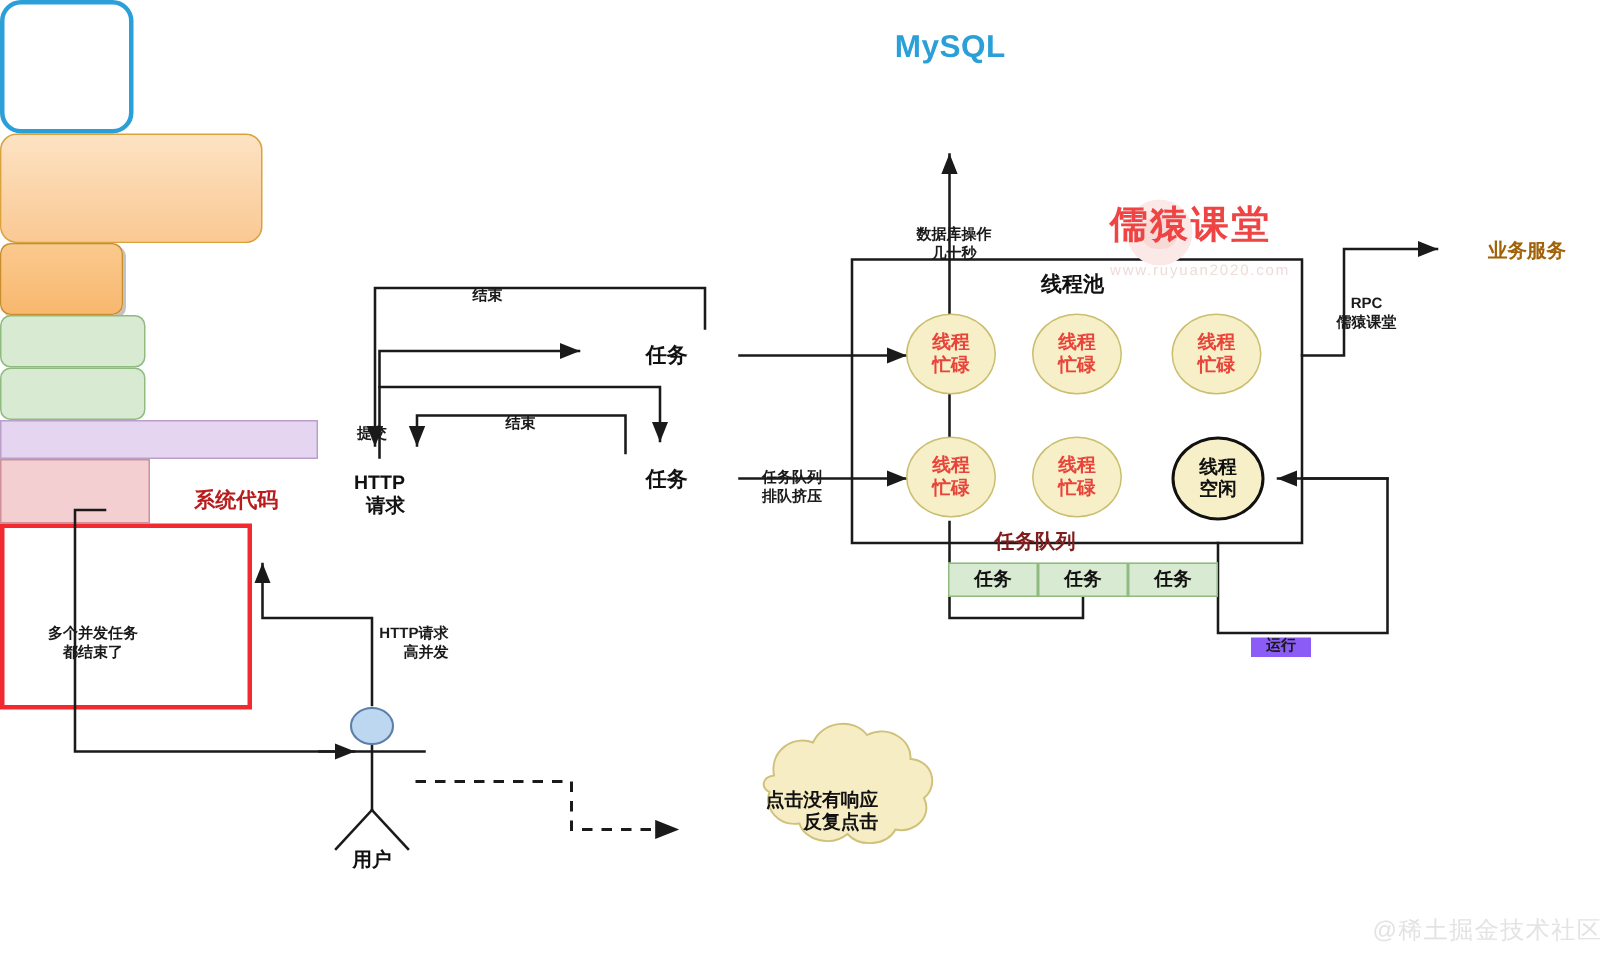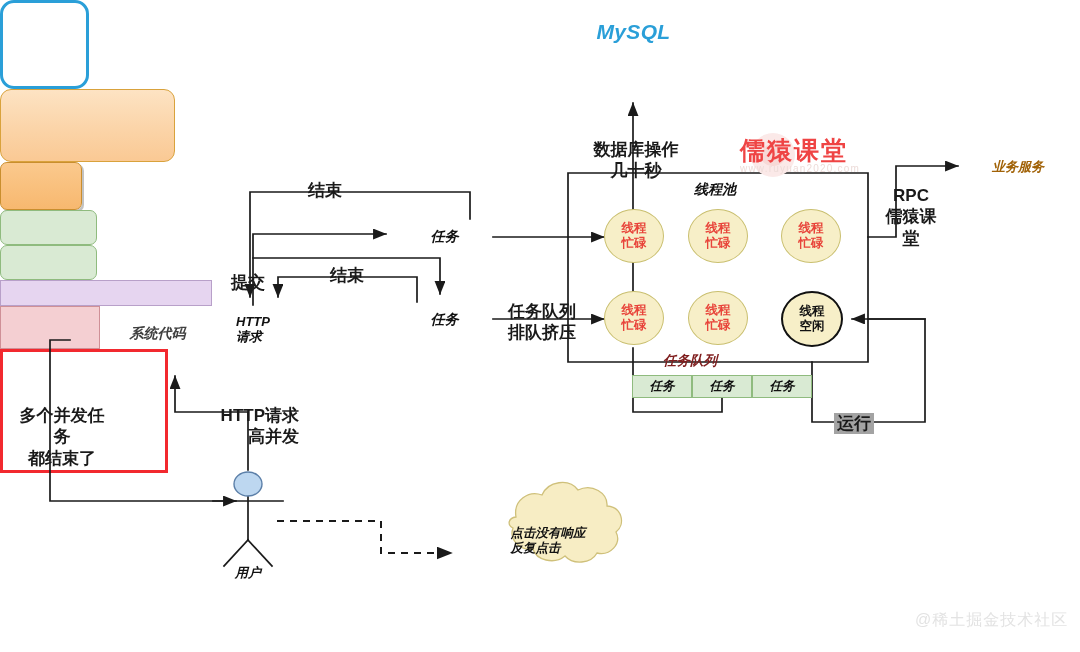--- a/index.html
+++ b/index.html
@@ -9,46 +9,46 @@
     font-family:"Liberation Sans","DejaVu Sans",sans-serif;
     overflow:hidden;
     position:relative;
   }
   #stage{position:absolute;left:0;top:0;width:1080px;height:652px;}
   svg#diagram{position:absolute;left:0;top:0;width:1080px;height:652px;}
 
   .node-label{
     position:absolute;
     display:flex;align-items:center;justify-content:center;
-    text-align:left;
+    text-align:right;
     font-weight:bold;
     line-height:1.18;
     white-space:pre-line;
     pointer-events:none;
-    font-style:italic;
   }
   .edge-label{
     position:absolute;
     text-align:center;
-    font-size:17px;
+    font-size:10px;
     color:#1a1a1a;
     font-weight:bold;
     line-height:1.25;
     white-space:pre-line;
     pointer-events:none;
+    margin-top:12px;
   }
 
   
   #mysql-node{left:589px;top:8px;width:89px;height:89px;
     border:3px solid #2a9fd8;border-radius:14px;background:#ffffff;box-sizing:border-box;}
   #mysql-label{left:589px;top:12px;width:89px;height:40px;color:#2a9fd8;font-size:21px;letter-spacing:.3px;}
 
   #syscode-node{left:70px;top:297px;width:175px;height:73px;border:1.3px solid #d9a23c;
     border-radius:11px;background:linear-gradient(180deg,#fde3c3 0%,#fbd4a8 55%,#fac994 100%);box-sizing:border-box;}
-  #syscode-label{left:70px;top:297px;width:175px;height:73px;font-size:14px;color:#404040;}
+  #syscode-label{left:70px;top:297px;width:175px;height:73px;font-size:14px;color:#b91c1c;}
 
   #http-node{left:212px;top:305px;width:82px;height:48px;border:1.3px solid #c98e2e;
     border-radius:7px;background:linear-gradient(180deg,#fbc98d 0%,#f7b86f 100%);
     box-shadow:2px 2px 0 rgba(120,120,120,.45);box-sizing:border-box;}
   #http-label{left:212px;top:305px;width:82px;height:48px;font-size:13px;color:#111;}
 
   #task1-node{left:396px;top:219px;width:97px;height:35px;border:1.3px solid #8fbb7e;
     border-radius:7px;background:#d9ead3;box-sizing:border-box;}
   #task1-label{left:396px;top:219px;width:97px;height:35px;font-size:14px;color:#111;}
 
@@ -84,21 +84,21 @@
 
   #alert-box{left:464px;top:481px;width:168px;height:124px;border:3.5px solid #f2292f;background:#ffffff;box-sizing:border-box;}
 
   #cloud-label{left:492px;top:518px;width:112px;height:46px;font-size:12.5px;color:#111;font-weight:bold;}
 
   #user-label{left:208px;top:564px;width:80px;height:18px;font-size:13px;color:#111;}
 
   
   #wm-center{position:absolute;left:740px;top:138px;width:190px;height:46px;pointer-events:none;}
   #wm-center .wm-zh{font-size:25px;font-weight:bold;color:#ef4444;letter-spacing:2px;line-height:1;}
-  #wm-center .wm-url{font-size:10px;color:#eddcd9;letter-spacing:1.2px;margin-top:0;}
+  #wm-center .wm-url{font-size:10px;color:#eddcd9;letter-spacing:1.2px;margin-top:12px;}
   #wm-logo{position:absolute;left:751px;top:133px;width:44px;height:44px;border-radius:50%;
     background:#fbe9e8;pointer-events:none;}
   #wm-logo:after{content:"";position:absolute;left:10px;top:11px;width:24px;height:22px;border-radius:50% 50% 45% 45%;background:#f7d9d6;}
   #wm-corner{position:absolute;left:915px;top:610px;font-size:16px;color:#e3e3e3;letter-spacing:1px;pointer-events:none;}
 </style>
 </head>
 <body>
 
 <div id="stage">
 
@@ -234,21 +234,21 @@
 
   <div class="edge-label" style="left:300px;top:180px;width:50px;">结束</div>
   <div class="edge-label" style="left:322px;top:265px;width:50px;">结束</div>
   <div class="edge-label" style="left:228px;top:272px;width:40px;">提交</div>
   <div class="edge-label" style="left:508px;top:301px;width:74px;text-align:left;">任务队列
 排队挤压</div>
   <div class="edge-label" style="left:592px;top:139px;width:88px;">数据库操作
 几十秒</div>
   <div class="edge-label" style="left:880px;top:185px;width:62px;">RPC
 儒猿课堂</div>
-  <div class="edge-label" style="left:834px;top:413px;width:40px;background:#a3a3a3;">运行</div>
+  <div class="edge-label" style="left:834px;top:413px;width:40px;background:#8b5cf6;">运行</div>
   <div class="edge-label" style="left:12px;top:405px;width:100px;text-align:center;">多个并发任务
 都结束了</div>
   <div class="edge-label" style="left:213px;top:405px;width:86px;text-align:right;">HTTP请求
 高并发</div>
 
   <div id="wm-logo"></div>
   <div id="wm-center">
     <div class="wm-zh">儒猿课堂</div>
     <div class="wm-url">www.ruyuan2020.com</div>
   </div>

